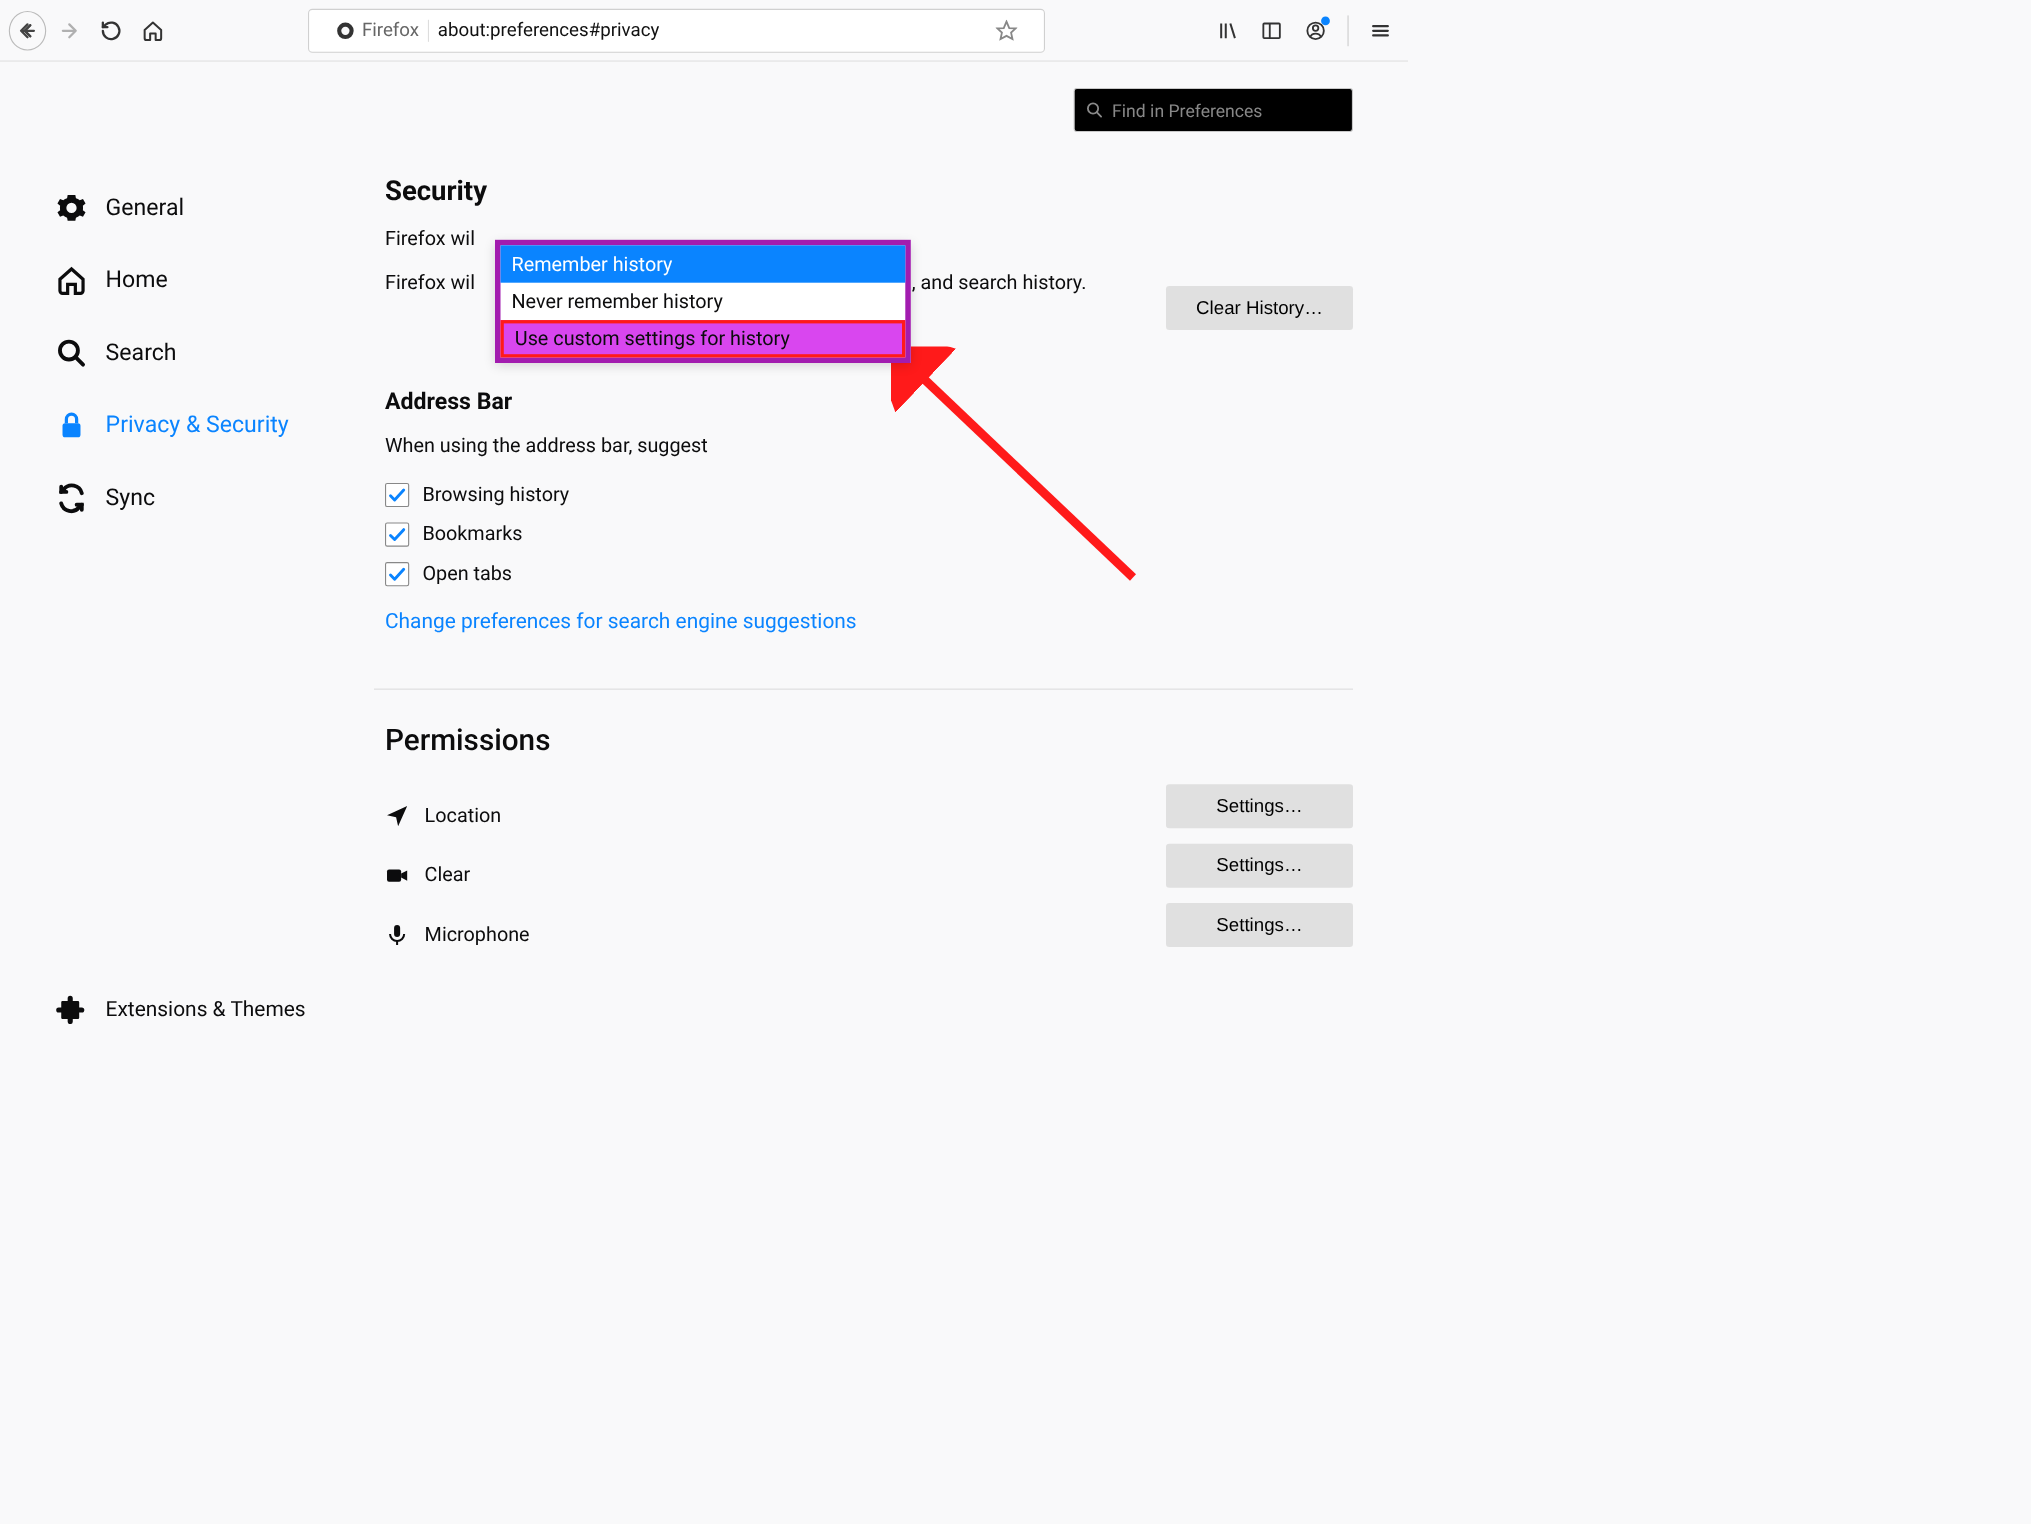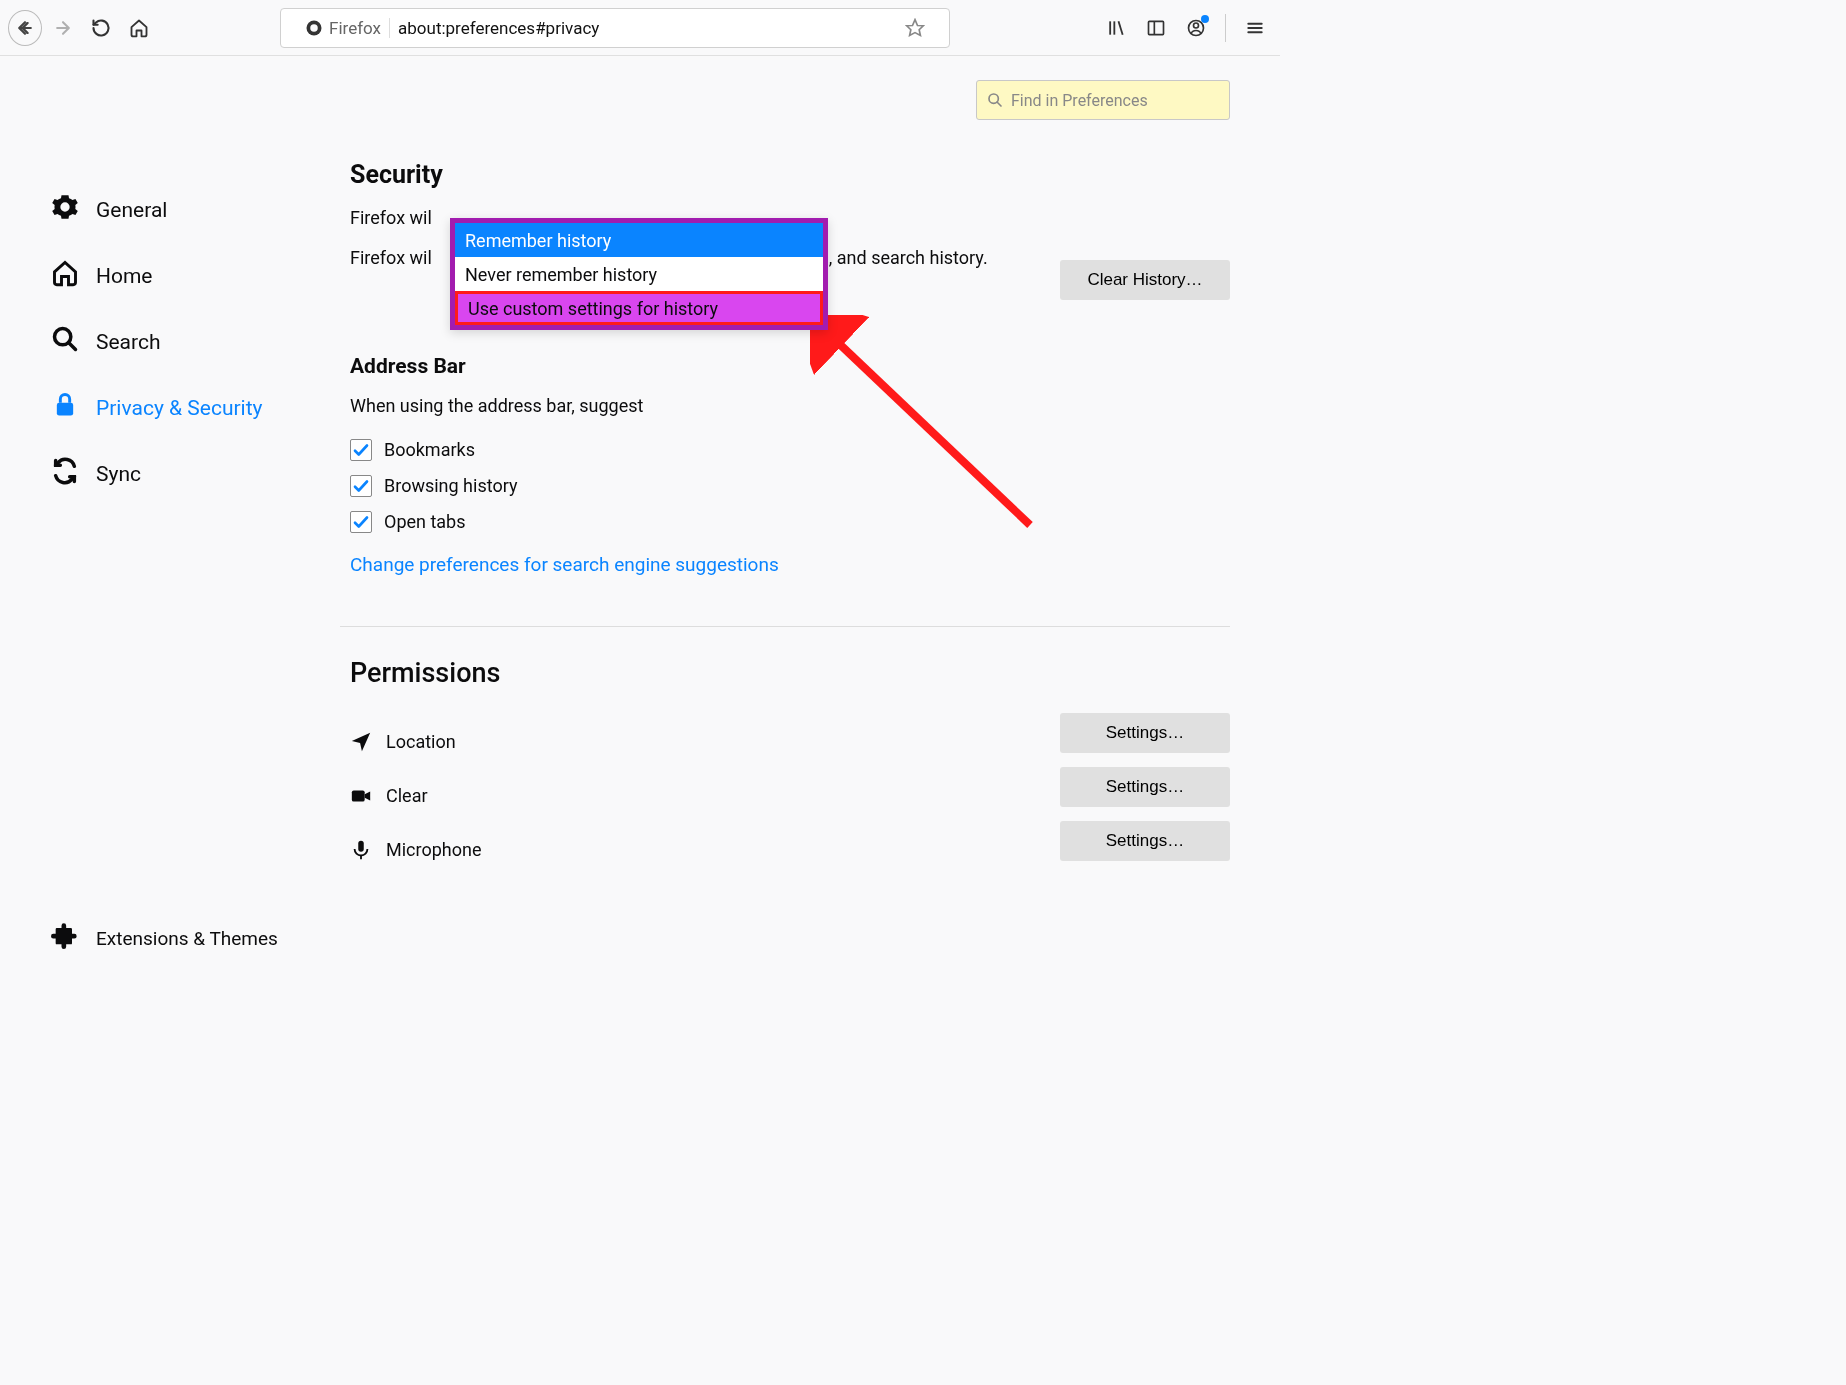--- a/index.html
+++ b/index.html
@@ -70,21 +70,21 @@
     height: calc(100% - 56px);
   }
   .sidebar {
     width: 340px;
     padding: 100px 0 0 50px;
     display:flex;
     flex-direction:column;
   }
   .side-item {
     display:flex;
-    align-items:flex-end;
+    align-items:center;
     gap:16px;
     height:66px;
     font-size:21px;
     color:#0c0c0d;
     cursor:pointer;
   }
   .side-item.active { color:#0a84ff; }
   .side-item .sicon { width:30px; height:30px; display:flex;align-items:center;justify-content:center; }
   .side-item .sicon svg { width:28px;height:28px; }
   .sidebar-footer {
@@ -95,21 +95,21 @@
 
   .content {
     flex:1;
     padding: 24px 50px 0 0;
     position:relative;
   }
   .search-wrap { display:flex; justify-content:flex-end; margin-bottom:40px; }
   .search-box {
     width: 254px;height:40px;
     border:1px solid #c8c8c8;border-radius:3px;
-    background:#fef9c3;
+    background:#000000;
     display:flex;align-items:center;gap:8px;padding:0 10px;
     color:#888;font-size:16px;
   }
 
   .section { margin-left:10px; margin-bottom:50px; }
   .section h2 { font-size:25px; font-weight:700; margin-bottom:18px; }
   .section h3 { font-size:21px; font-weight:700; margin-bottom:12px; }
   .row { display:flex; align-items:center; font-size:18px; margin-bottom:14px; }
   .desc { font-size:18px; line-height:1.8; color:#0c0c0d; }
 
@@ -354,29 +354,29 @@
 
     <div class="section" style="margin-top:80px">
       <h3>Address Bar</h3>
       <div class="desc" style="margin-bottom:16px">When using the address bar, suggest</div>
       <div class="row">
         <div class="cb">
             <svg viewBox="0 0 24 24" fill="none" stroke="#0a84ff" stroke-width="3.5" stroke-linecap="round" stroke-linejoin="round">
               <polyline points="4 13 9 18 20 6"></polyline>
             </svg>
           </div>
-        <span>Bookmarks</span>
+        <span>Browsing history</span>
       </div>
       <div class="row">
         <div class="cb">
             <svg viewBox="0 0 24 24" fill="none" stroke="#0a84ff" stroke-width="3.5" stroke-linecap="round" stroke-linejoin="round">
               <polyline points="4 13 9 18 20 6"></polyline>
             </svg>
           </div>
-        <span>Browsing history</span>
+        <span>Bookmarks</span>
       </div>
       <div class="row">
         <div class="cb">
             <svg viewBox="0 0 24 24" fill="none" stroke="#0a84ff" stroke-width="3.5" stroke-linecap="round" stroke-linejoin="round">
               <polyline points="4 13 9 18 20 6"></polyline>
             </svg>
           </div>
         <span>Open tabs</span>
       </div>
       <div style="margin-top:20px">

